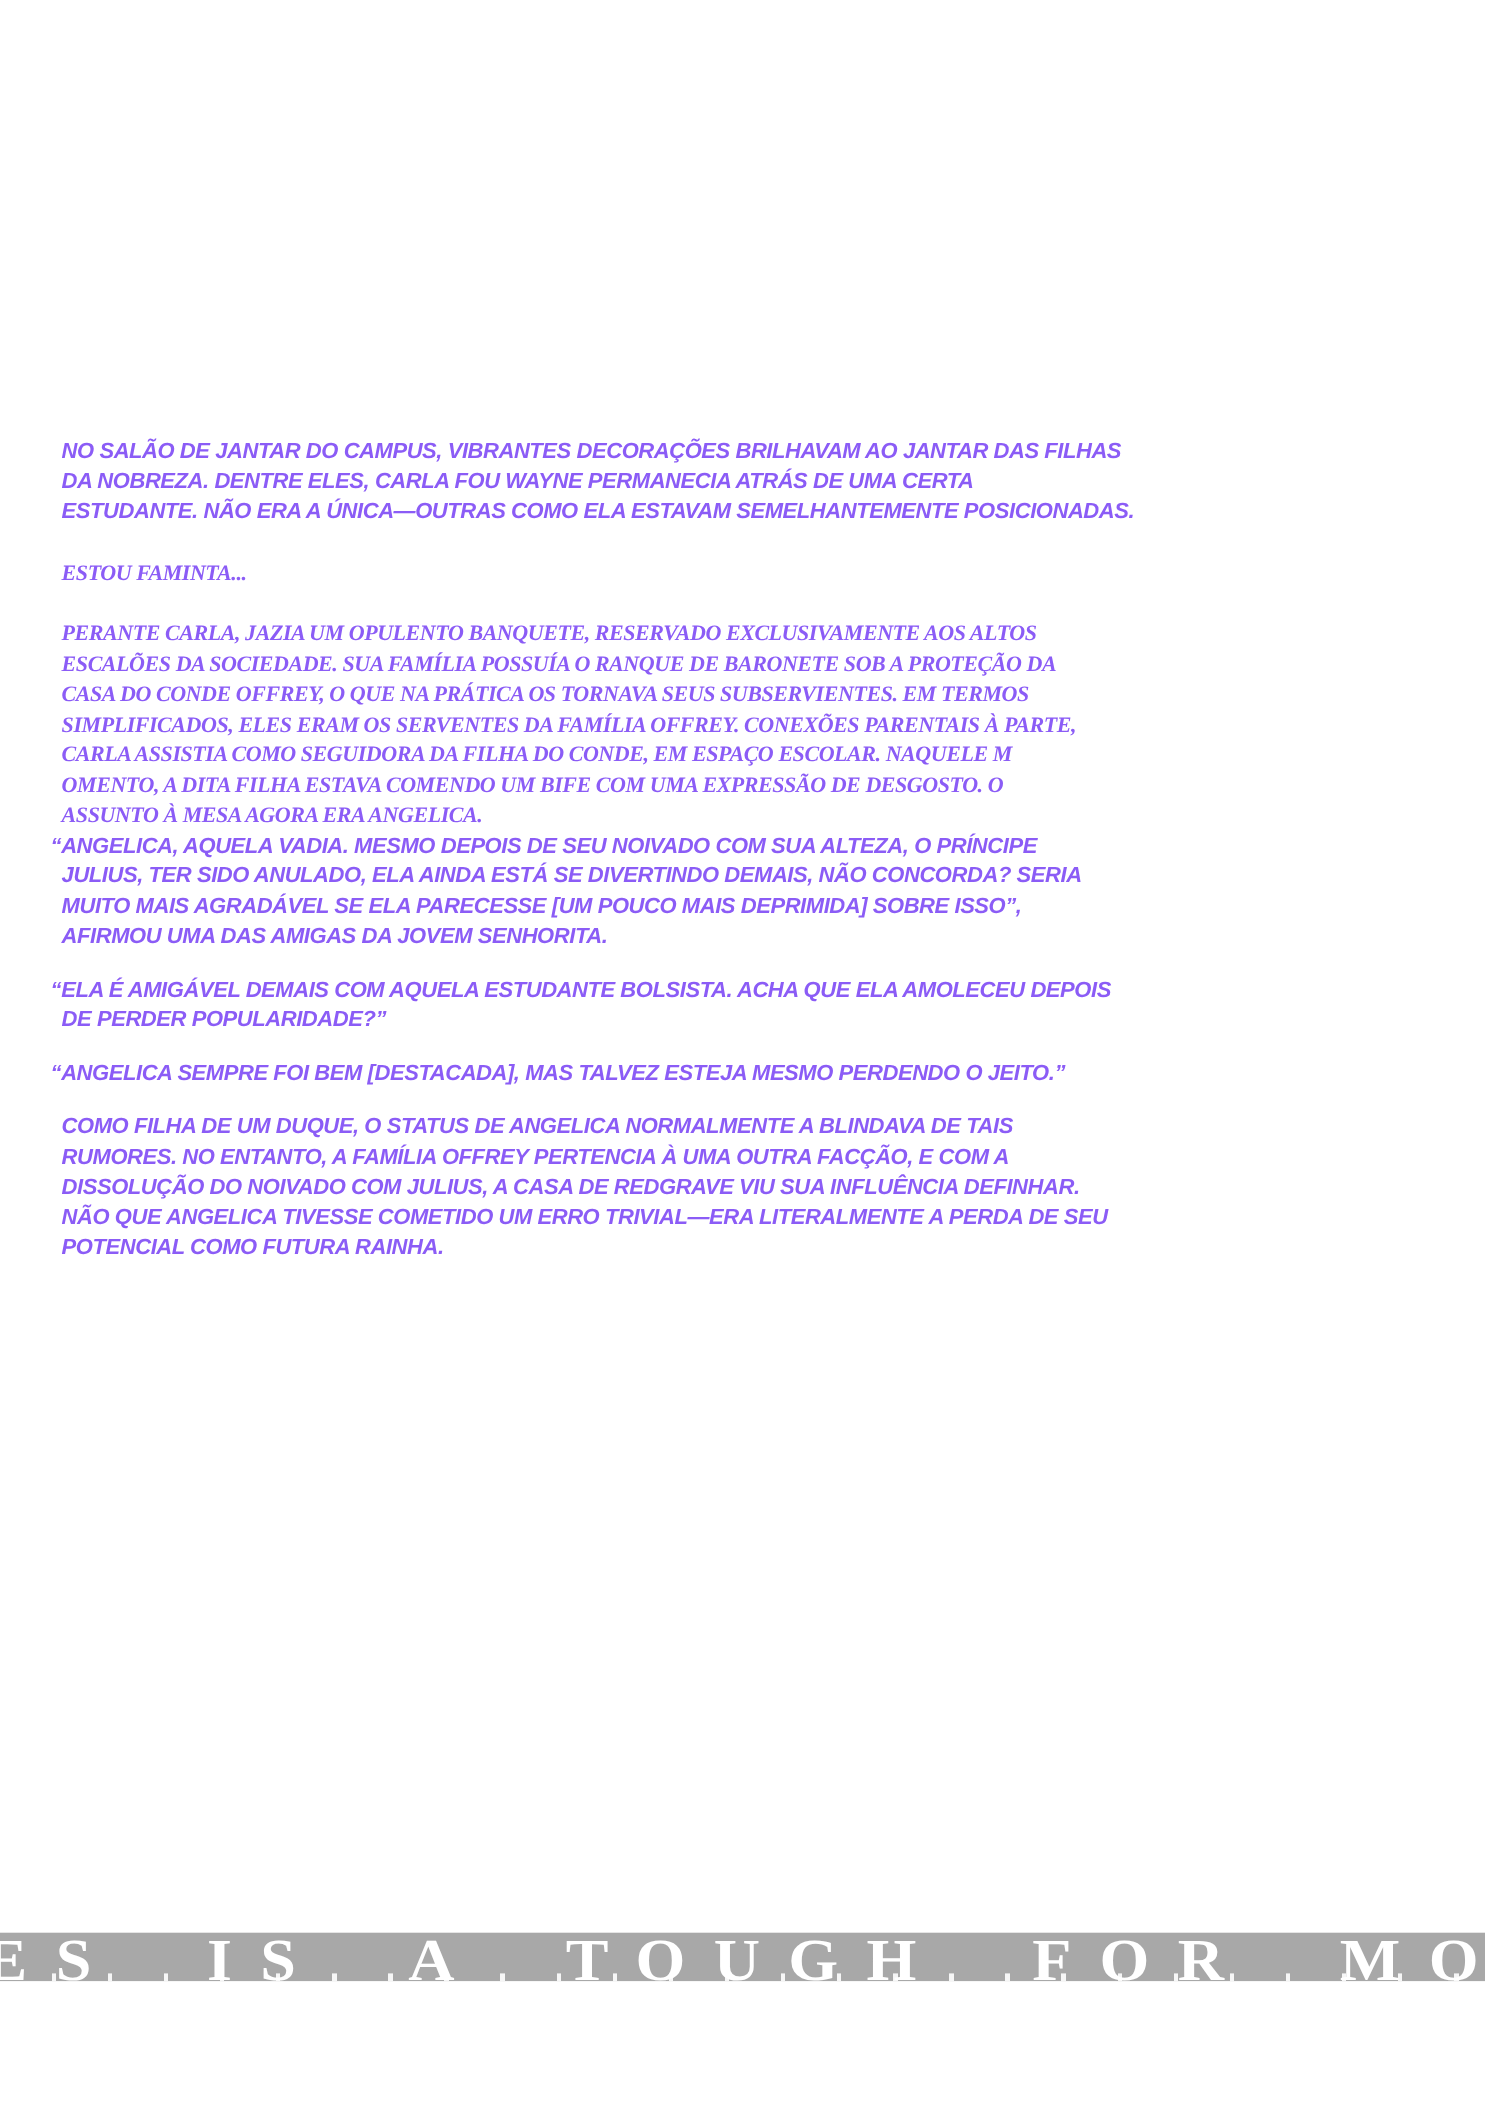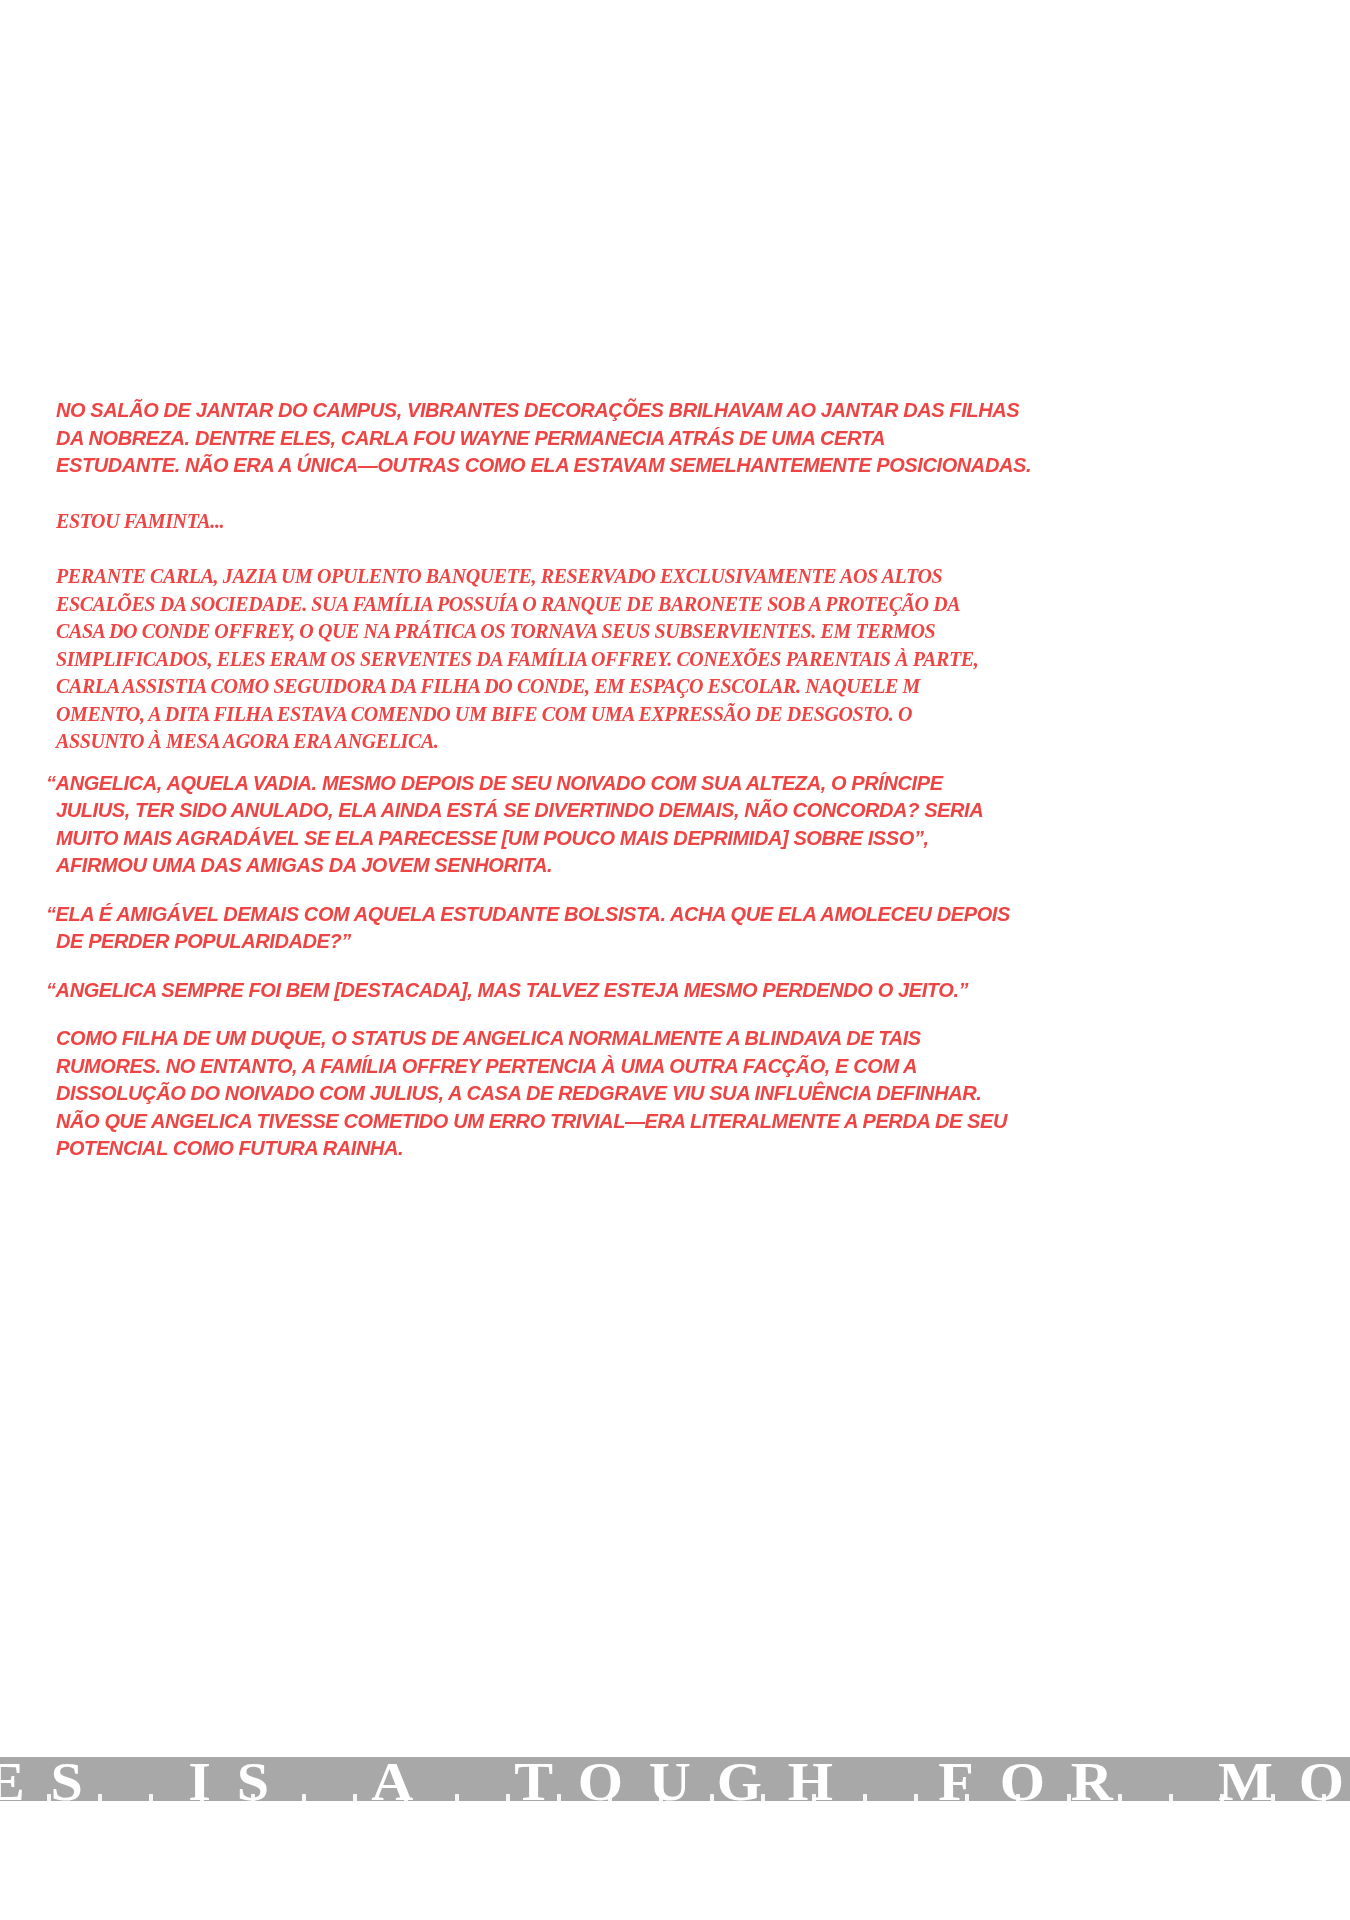--- a/index.html
+++ b/index.html
@@ -16,32 +16,32 @@
     font-family: "Liberation Sans", sans-serif;
   }
   .content {
     position: absolute;
     left: 56px;
     top: 397px;
     width: 1012px;
   }
   .para {
     margin: 0;
-    color: #ef4444;
+    color: #8b5cf6;
     font-family: "Liberation Sans", sans-serif;
     font-style: italic;
     font-weight: 700;
     font-size: 20px;
     line-height: 27.5px;
     letter-spacing: -0.4px;
     white-space: pre-line;
   }
   .para + .para { margin-top: 21px; }
   .para.gap-lg { margin-top: 28px; font-family: Liberation Serif, serif; }
-  .para.gap-sm { margin-top: 14px; }
+  .para.gap-sm { margin-top: 0; }
   .para.q { text-indent: -10px; }
 
   .banner {
     position: absolute;
     left: 0;
     top: 1757px;
     width: 1350px;
     height: 44px;
     background: #a8a8a8;
     overflow: hidden;

